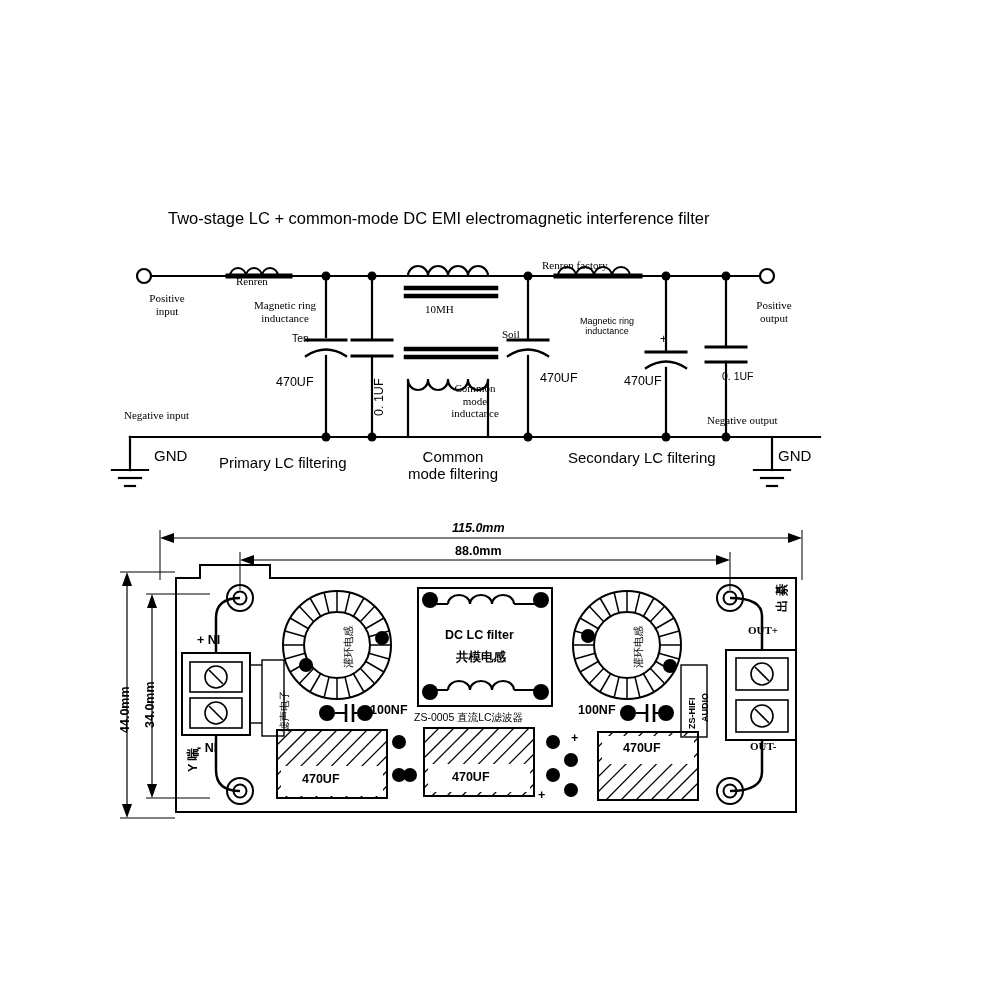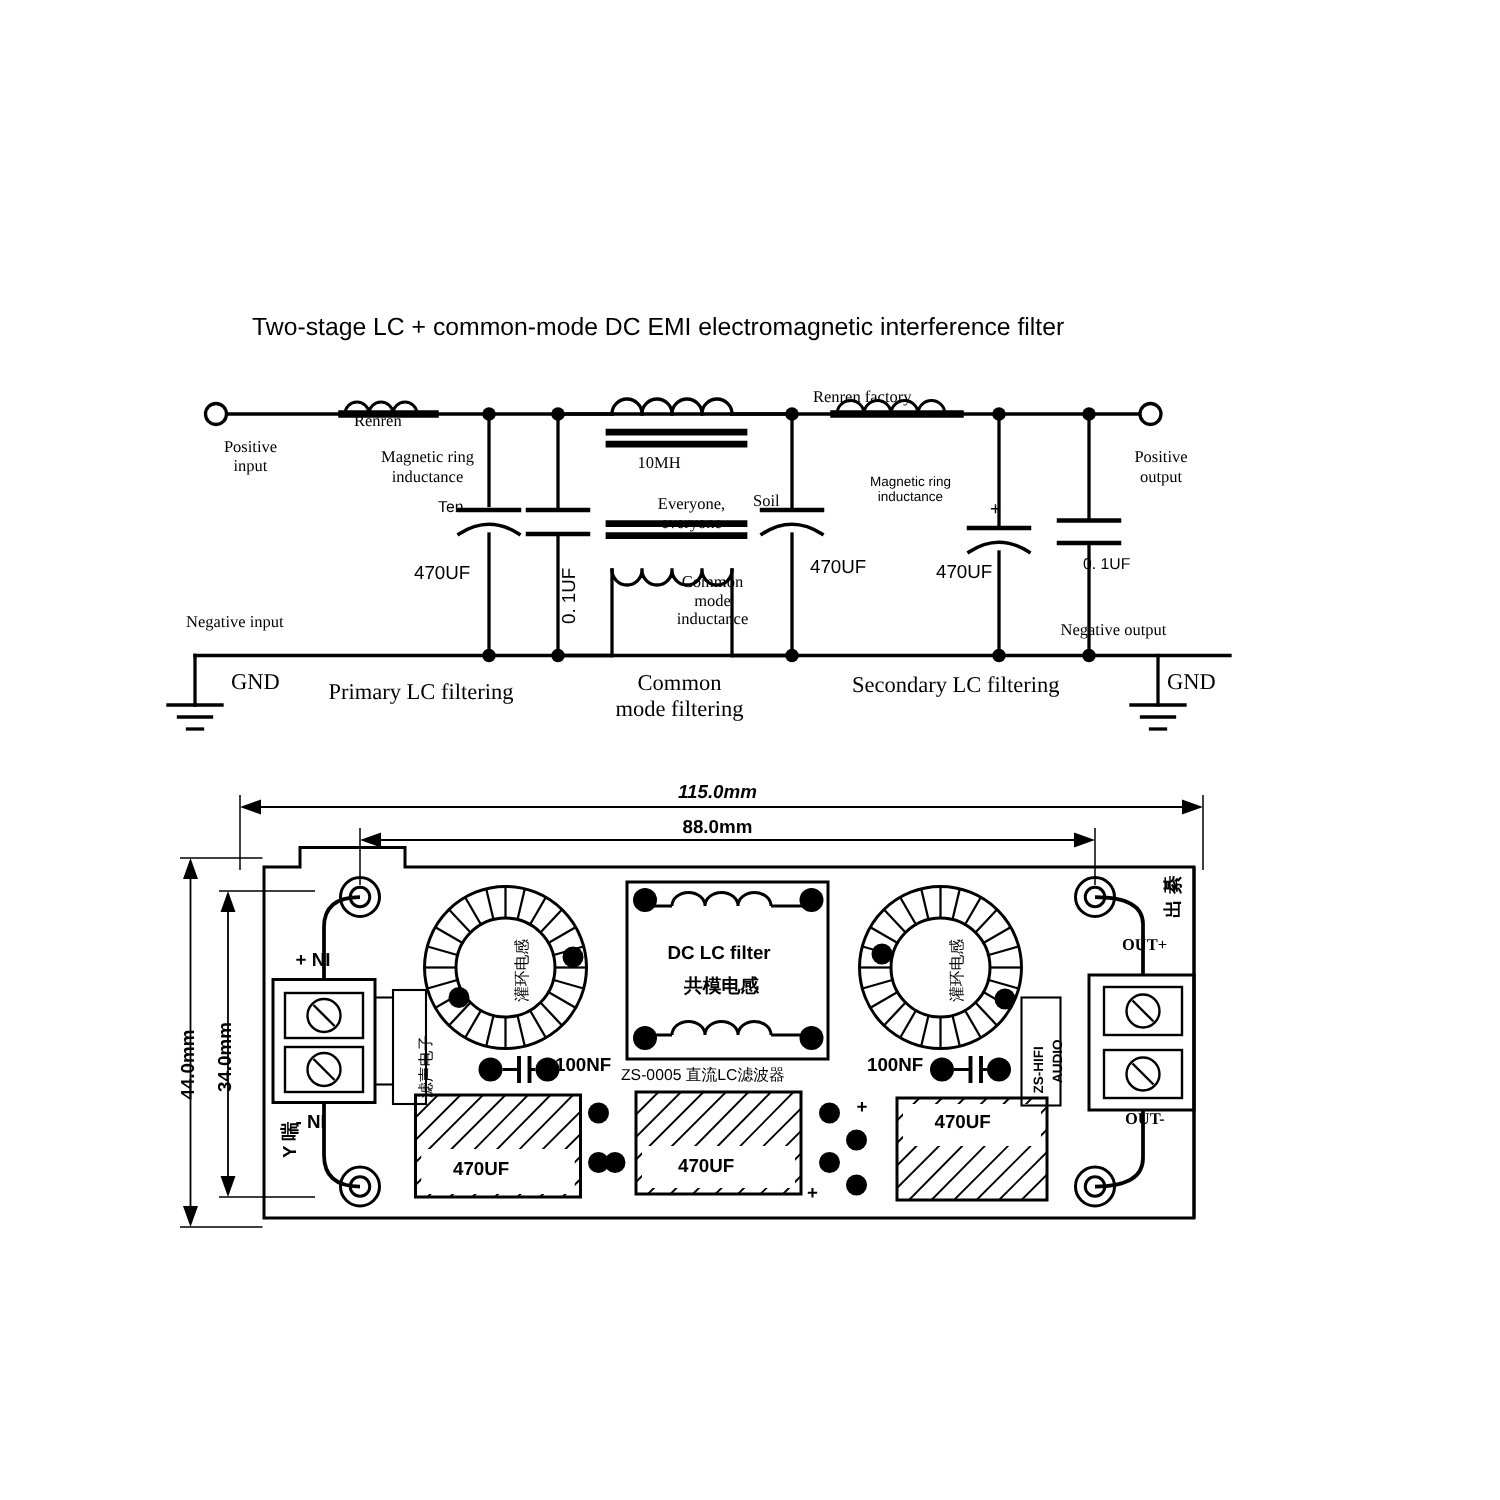--- a/index.html
+++ b/index.html
@@ -29,21 +29,21 @@
   }
   .lbl {
     position: absolute;
     font-family: "Liberation Sans", sans-serif;
     color: #000;
     white-space: nowrap;
     line-height: 1.15;
   }
   .t-title { font-size: 16.5px; }
   .t-big   { font-size: 11px; font-family: Liberation Serif, serif; }
-  .t-mid   { font-size: 15px; font-family: Liberation Serif, serif; }
+  .t-mid   { font-size: 15px; }
   .t-sm    { font-size: 12.5px; }
   .t-xs    { font-size: 10.5px; }
   .t-tiny  { font-size: 9px; }
   .t-bold  { font-weight: bold; }
   .rot90 { transform: rotate(-90deg); transform-origin: left top; }
   .wrapbox { white-space: normal; text-align: center; }
 </style>
 </head>
 <body>
 
@@ -144,21 +144,20 @@
   <div class="lbl t-mid" style="left:778px; top:447px;">GND</div>
 
   <div class="lbl t-big" style="left:236px; top:275px;">Renren</div>
   <div class="lbl t-big wrapbox" style="left:220px; top:299px; width:130px;">Magnetic ring<br>inductance</div>
   <div class="lbl t-xs" style="left:292px; top:332px;">Ten</div>
 
   <div class="lbl t-sm" style="left:276px; top:375px;">470UF</div>
   <div class="lbl t-sm rot90" style="left:372px; top:416px;">0. 1UF</div>
 
   <div class="lbl t-big" style="left:425px; top:303px;">10MH</div>
-  <div class="lbl t-big wrapbox" style="left:406px; top:330px; width:110px;">Everyone,<br>everyone</div>
   <div class="lbl t-big" style="left:502px; top:328px;">Soil</div>
   <div class="lbl t-big wrapbox" style="left:415px; top:382px; width:120px;">Common<br>mode<br>inductance</div>
 
   <div class="lbl t-sm" style="left:540px; top:371px;">470UF</div>
 
   <div class="lbl t-big" style="left:542px; top:259px;">Renren factory</div>
   <div class="lbl t-tiny wrapbox" style="left:562px; top:316px; width:90px;">Magnetic ring<br>inductance</div>
 
   <div class="lbl t-sm" style="left:660px; top:332px;">+</div>
   <div class="lbl t-sm" style="left:624px; top:374px;">470UF</div>

